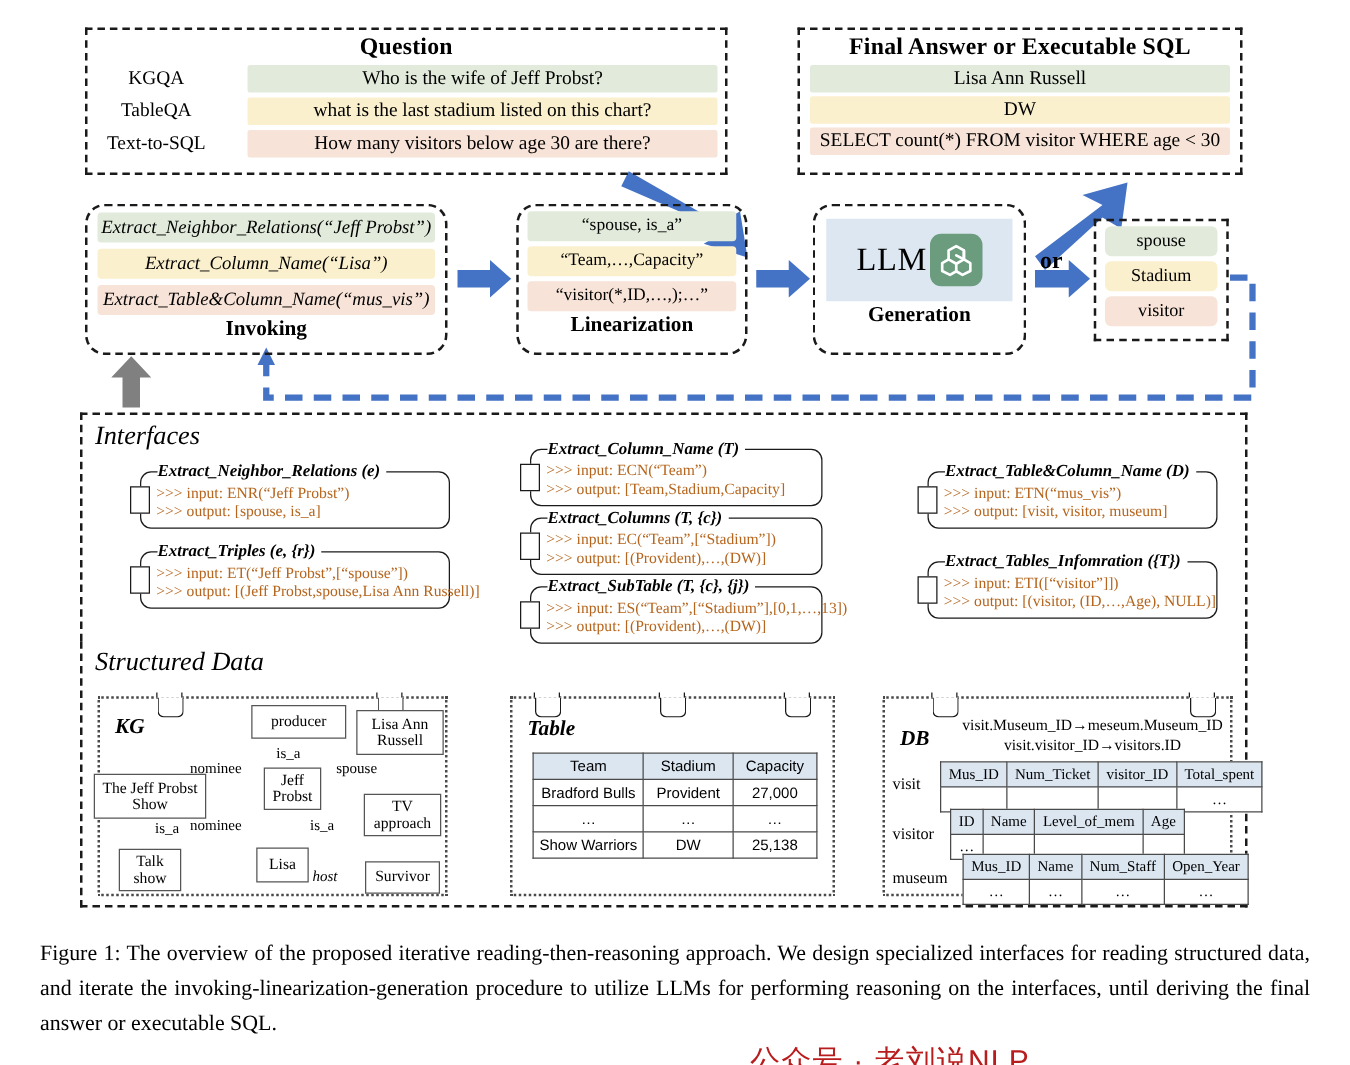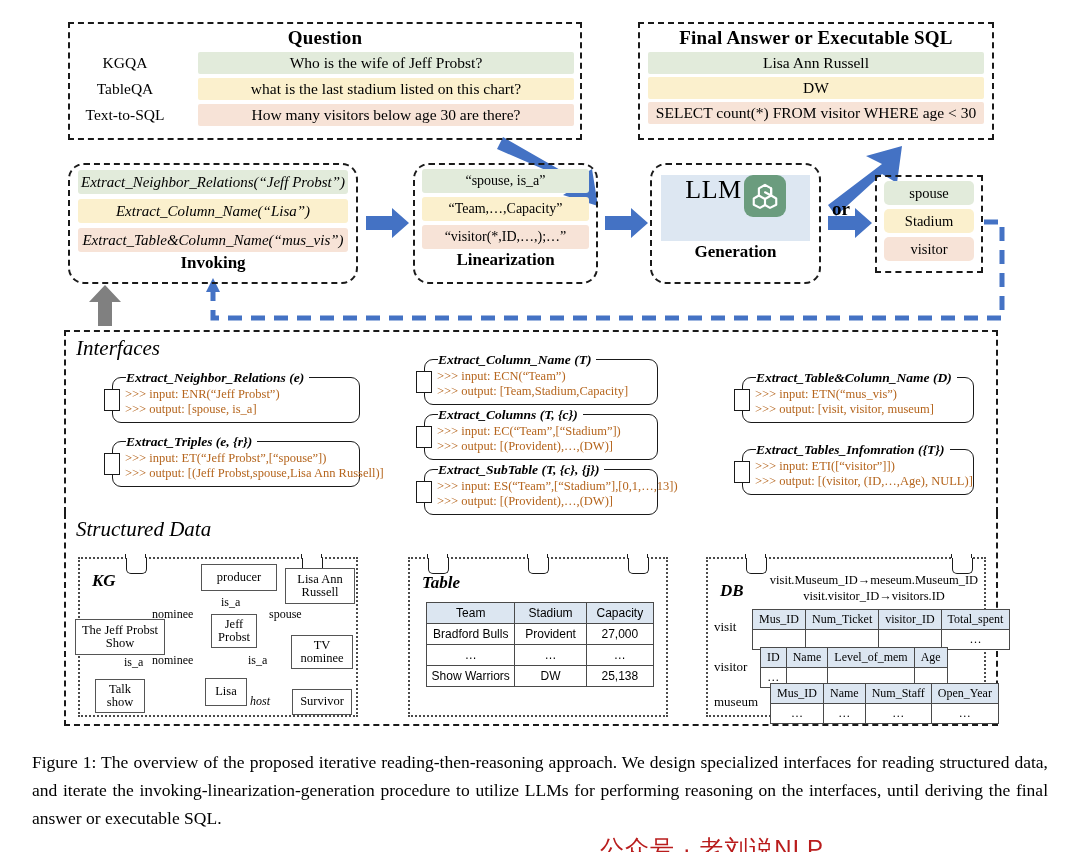--- a/index.html
+++ b/index.html
@@ -88,21 +88,21 @@
   .pipe-caption {
     text-align: center; font-weight: bold; font-size: 17px;
     margin-top: 1px;
   }
   #linearization-box .pipe-item { font-size: 14px; margin: 4px 7px 0 7px; }
   #output-box .pipe-item { font-size: 14.5px; margin: 4px 7px 0 7px; height: 24px; line-height: 24px; border-radius: 5px;}
 
   .llm-inner {
     margin: 10px 9px 0 9px; height: 66px;
     background: #dde7f2;
-    display: flex; align-items: flex-start; justify-content: center;
+    display: flex; align-items: center; justify-content: center;
     gap: 2px;
   }
   .llm-text { font-size: 26px; letter-spacing: .5px; }
   .llm-logo {
     width: 42px; height: 42px; background: #6b9c7e; border-radius: 9px;
     display: flex; align-items: center; justify-content: center;
   }
   .or-label {
     left: 832px; top: 198px; font-weight: bold; font-size: 19px;
   }
@@ -425,21 +425,21 @@
 <div class="fig sd-block" style="left:78px; top:557px; width:280px; height:160px;">
   <span class="tab" style="left:46px; top:-1px;"></span>
   <span class="tab" style="left:222px; top:-1px;"></span>
   <div class="sd-title" style="left:12px; top:12px;">KG</div>
 </div>
 
 <div class="fig kgnode" style="left:201px; top:564px; width:76px; height:27px;">producer</div>
 <div class="fig kgnode" style="left:285px; top:568px; width:70px; height:36px;">Lisa Ann Russell</div>
 <div class="fig kgnode" style="left:75px; top:619px; width:90px; height:36px;">The Jeff Probst Show</div>
 <div class="fig kgnode" style="left:211px; top:614px; width:46px; height:34px;">Jeff Probst</div>
-<div class="fig kgnode" style="left:291px; top:635px; width:62px; height:34px;">TV nominee</div>
+<div class="fig kgnode" style="left:291px; top:635px; width:62px; height:34px;">TV approach</div>
 <div class="fig kgnode" style="left:95px; top:679px; width:50px; height:34px;">Talk show</div>
 <div class="fig kgnode" style="left:205px; top:678px; width:42px; height:28px;">Lisa</div>
 <div class="fig kgnode" style="left:292px; top:689px; width:60px; height:26px;">Survivor</div>
 
 <div class="fig kglabel" style="left:221px; top:595px;">is_a</div>
 <div class="fig kglabel" style="left:269px; top:607px;">spouse</div>
 <div class="fig kglabel" style="left:152px; top:607px;">nominee</div>
 <div class="fig kglabel" style="left:152px; top:653px;">nominee</div>
 <div class="fig kglabel" style="left:124px; top:655px;">is_a</div>
 <div class="fig kglabel" style="left:248px; top:653px;">is_a</div>

